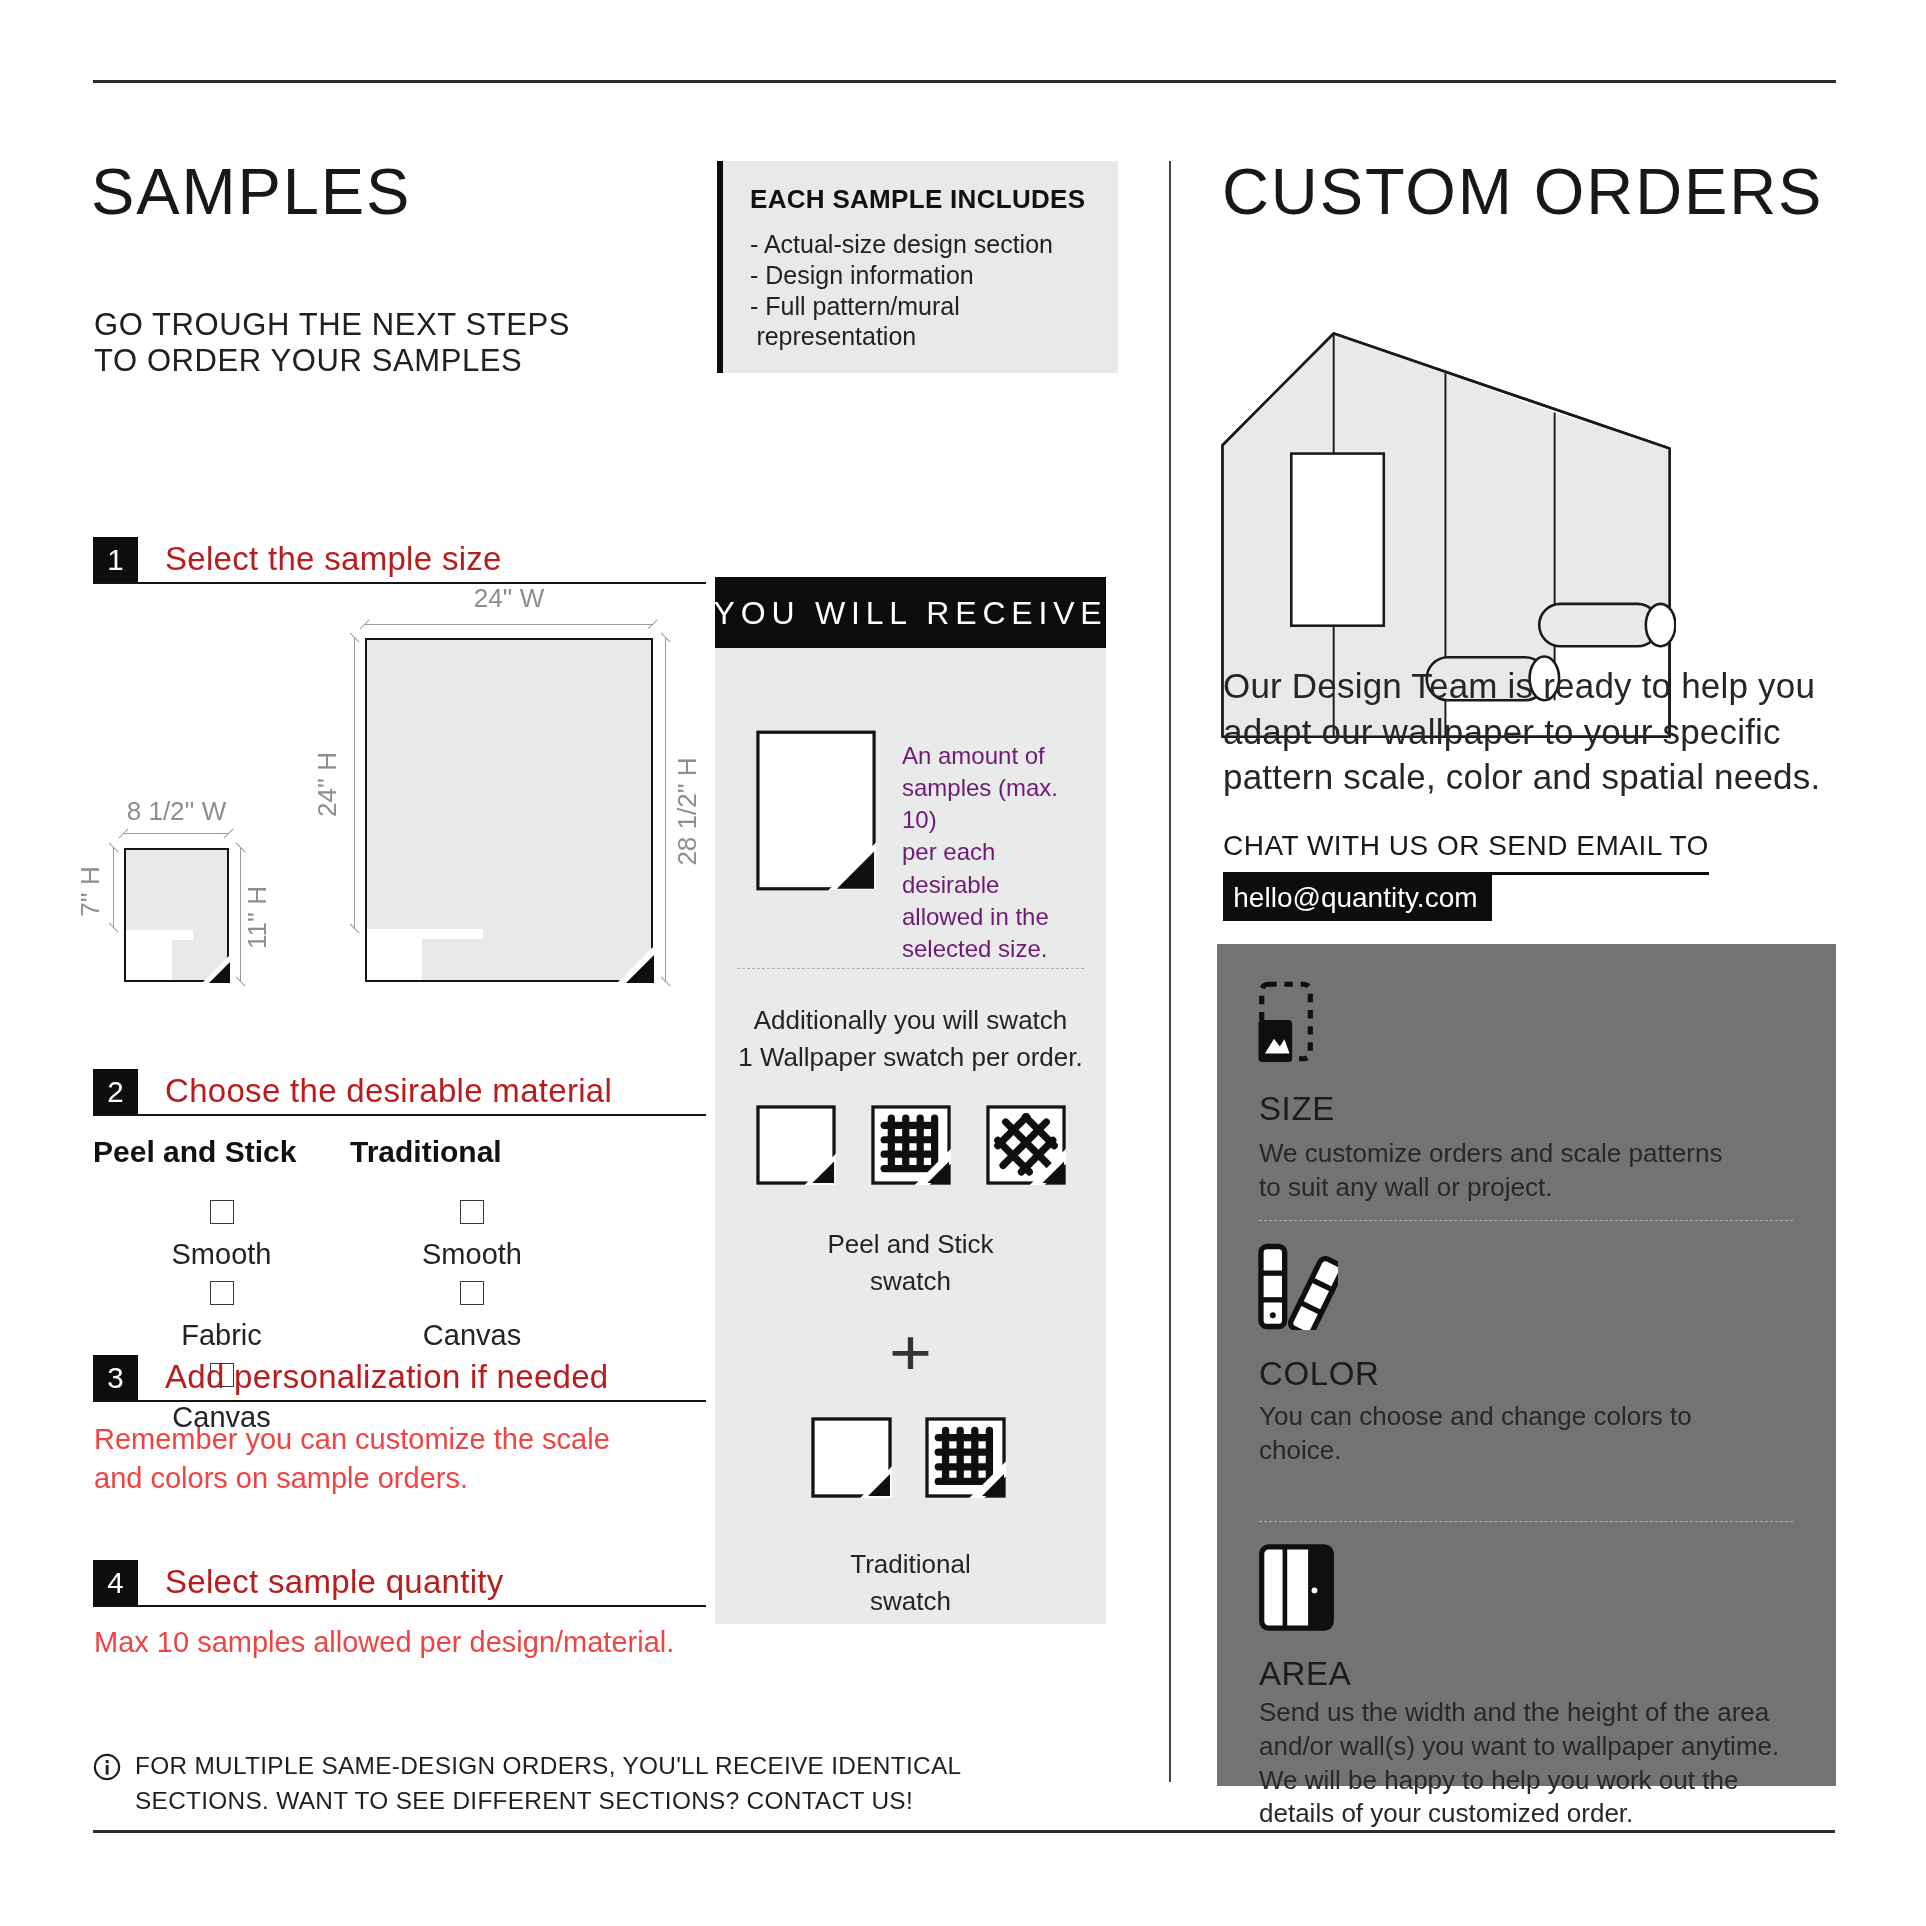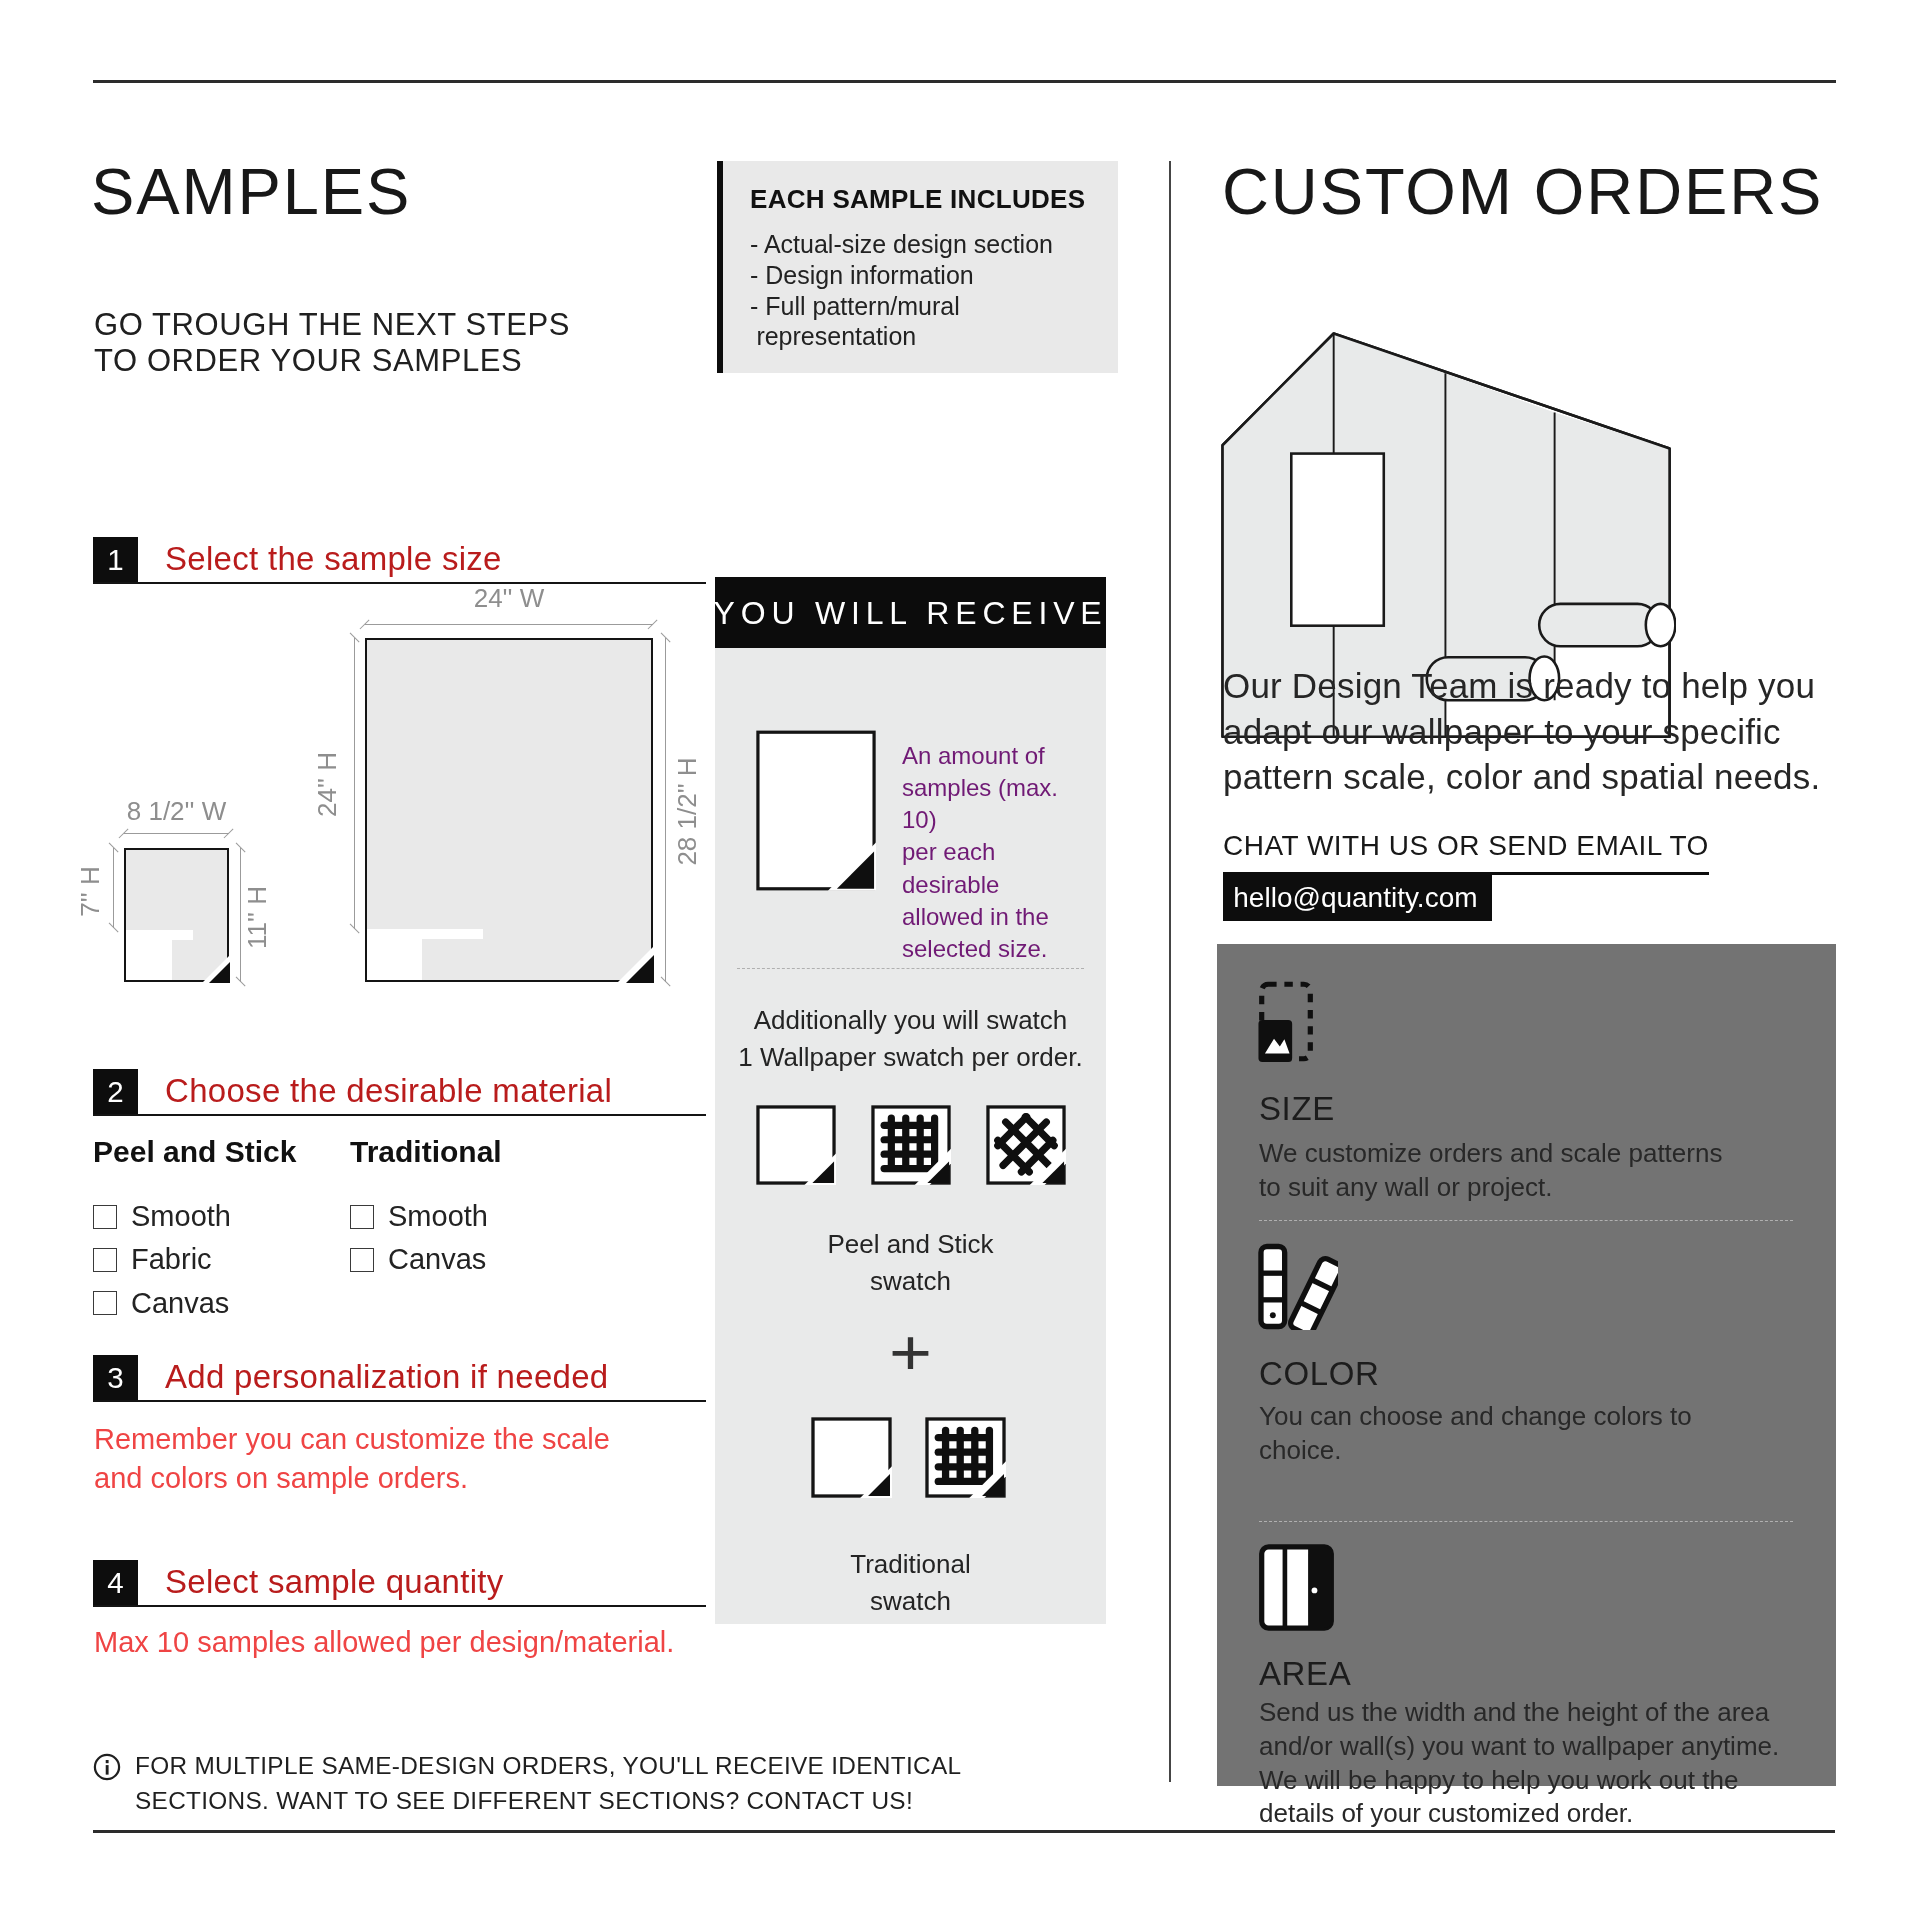--- a/index.html
+++ b/index.html
@@ -43,21 +43,21 @@
   .rot{transform:rotate(-90deg);transform-origin:center;}
   .dimh{position:absolute;height:1.3px;background:#9b9b9b;}
   .dimv{position:absolute;width:1.3px;background:#9b9b9b;}
   .dimh::before,.dimh::after{content:"";position:absolute;top:-5.8px;width:1.3px;height:13px;background:#9b9b9b;transform:rotate(45deg);}
   .dimh::before{left:-0.6px;} .dimh::after{right:-0.6px;}
   .dimv::before,.dimv::after{content:"";position:absolute;left:-5.8px;width:13px;height:1.3px;background:#9b9b9b;transform:rotate(45deg);}
   .dimv::before{top:-0.6px;} .dimv::after{bottom:-0.6px;}
 
   
   .mat-title{font-size:30px;font-weight:700;color:#111;}
-  .opt{display:flex;align-items:center;gap:14px;font-size:29px;color:#232323;}
+  .opt{display:flex;align-items:center;gap:14px;font-size:29px;color:#232323;flex-direction:column;}
   .cb{width:22px;height:22px;border:1.9px solid #3a3a3a;display:inline-block;flex:0 0 22px;background:#fff;}
 
   
   .banner{background:#0c0c0c;color:#fff;display:flex;align-items:center;justify-content:center;font-size:32px;letter-spacing:5.8px;white-space:nowrap;}
   .midbody{background:#e9eaea;}
   .amount{font-size:24px;line-height:1.34;color:#701a75;}
   .center-txt{text-align:center;font-size:26px;line-height:1.42;color:#242424;}
   .plus{font-size:64px;font-weight:400;color:#333;line-height:1;}
 
   

